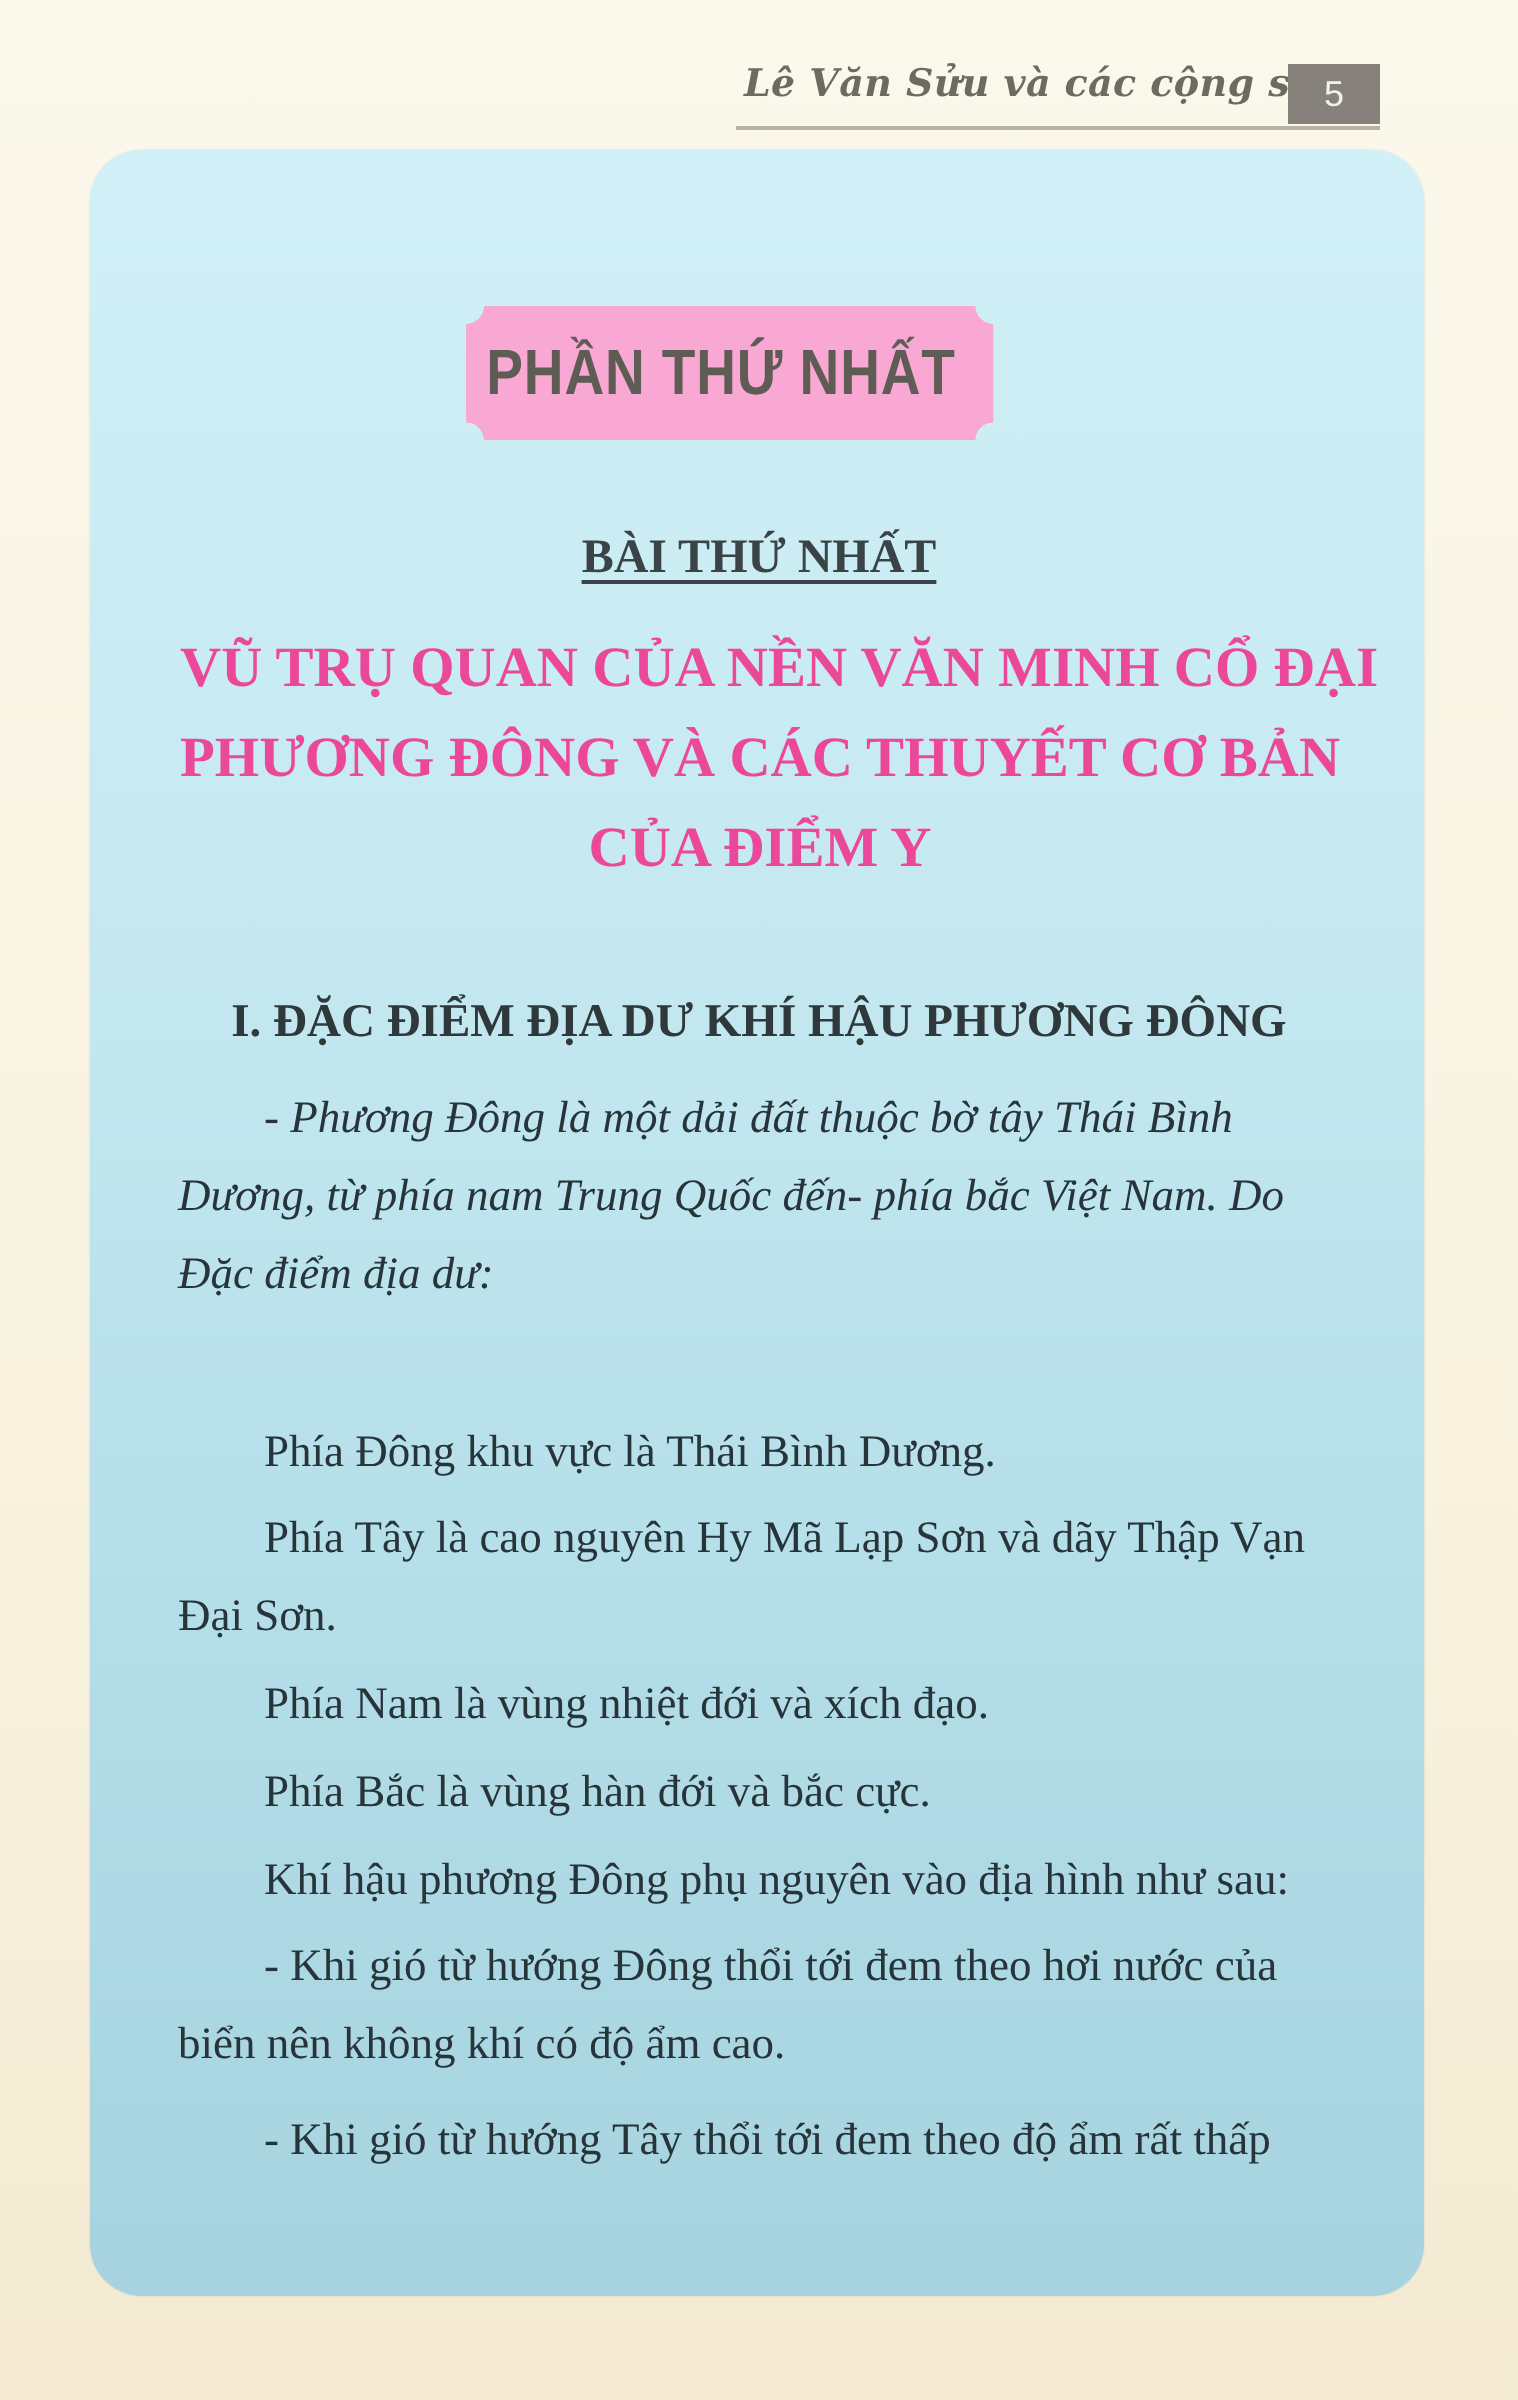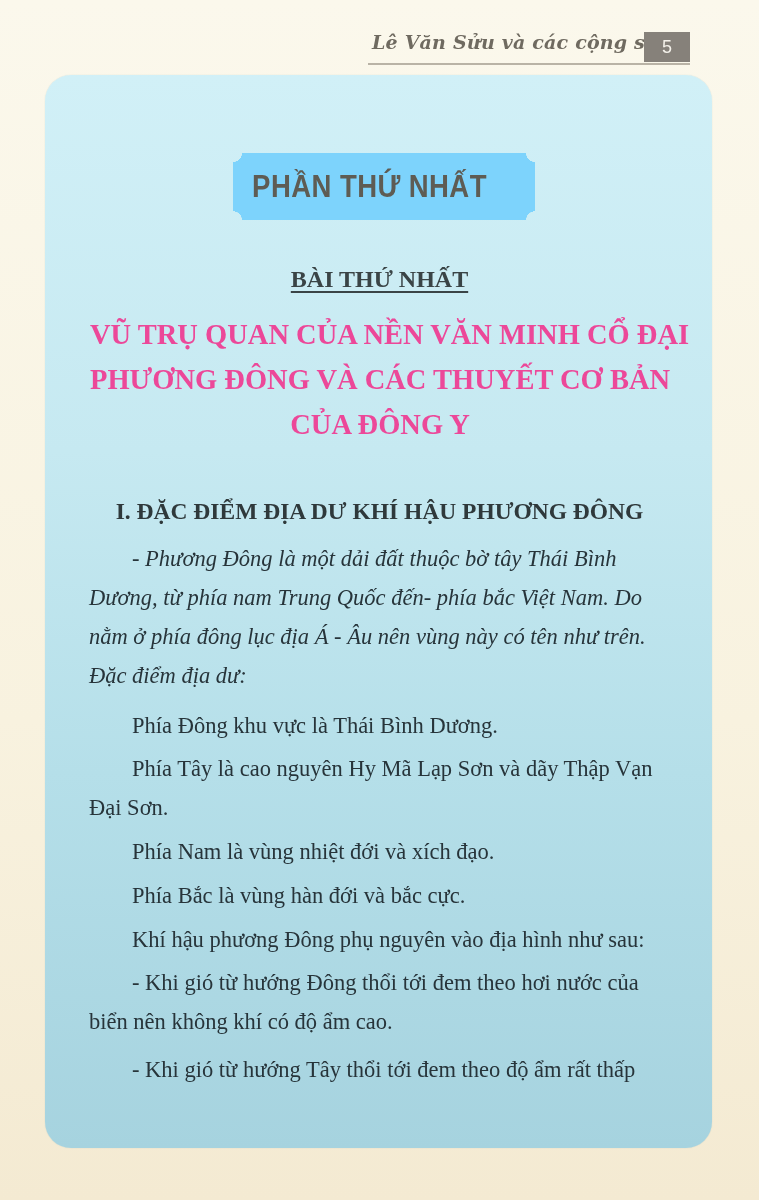--- a/index.html
+++ b/index.html
@@ -68,26 +68,26 @@
       border-radius: 26px;
       background: linear-gradient(180deg, #d1f0f7 0%, #c6e9f1 35%, #b5dfe9 65%, #a6d3df 100%);
       box-shadow: 0 0 1px rgba(120,160,170,0.4);
     }
 
     
     .part-label {
       position: absolute;
       left: 233px;
       top: 153px;
-      width: 302px;
+      width: 264px;
       height: 67px;
-      background: #7dd3fc;
+      background: #f9a8d4;
       display: flex;
       align-items: center;
-      justify-content: flex-start;
+      justify-content: flex-end;
       -webkit-mask:
         radial-gradient(circle 9px at 0 0, transparent 98%, #000) top left / 51% 51% no-repeat,
         radial-gradient(circle 9px at 100% 0, transparent 98%, #000) top right / 51% 51% no-repeat,
         radial-gradient(circle 9px at 0 100%, transparent 98%, #000) bottom left / 51% 51% no-repeat,
         radial-gradient(circle 9px at 100% 100%, transparent 98%, #000) bottom right / 51% 51% no-repeat;
       mask:
         radial-gradient(circle 9px at 0 0, transparent 98%, #000) top left / 51% 51% no-repeat,
         radial-gradient(circle 9px at 100% 0, transparent 98%, #000) top right / 51% 51% no-repeat,
         radial-gradient(circle 9px at 0 100%, transparent 98%, #000) bottom left / 51% 51% no-repeat,
         radial-gradient(circle 9px at 100% 100%, transparent 98%, #000) bottom right / 51% 51% no-repeat;
@@ -182,29 +182,28 @@
   <span class="part-label-text">PHẦN THỨ NHẤT</span>
 </div>
 
 <div class="lesson-label">
   <span>BÀI THỨ NHẤT</span>
 </div>
 
 <div class="lesson-title">
   <div>VŨ TRỤ QUAN CỦA NỀN VĂN MINH CỔ ĐẠI</div>
   <div>PHƯƠNG ĐÔNG VÀ CÁC THUYẾT CƠ BẢN</div>
-  <div>CỦA ĐÔNG Y</div>
+  <div>CỦA ĐIỂM Y</div>
 </div>
 
 <div class="section-heading">I. ĐẶC ĐIỂM ĐỊA DƯ KHÍ HẬU PHƯƠNG ĐÔNG</div>
 
 <div class="body-text italic" style="top:539px; left:89px;">
   <div class="line indent justify-line" style="width:557px;">- Phương Đông là một dải đất thuộc bờ tây Thái Bình</div>
   <div class="line">Dương, từ phía nam Trung Quốc đến- phía bắc Việt Nam. Do</div>
-  <div class="line">nằm ở phía đông lục địa Á - Âu nên vùng này có tên như trên.</div>
   <div class="line">Đặc điểm địa dư:</div>
 </div>
 
 <div class="body-text" style="top:706px;">
   <div class="line indent">Phía Đông khu vực là Thái Bình Dương.</div>
 </div>
 
 <div class="body-text" style="top:749px;">
   <div class="line indent">Phía Tây là cao nguyên Hy Mã Lạp Sơn và dãy Thập Vạn</div>
   <div class="line">Đại Sơn.</div>

